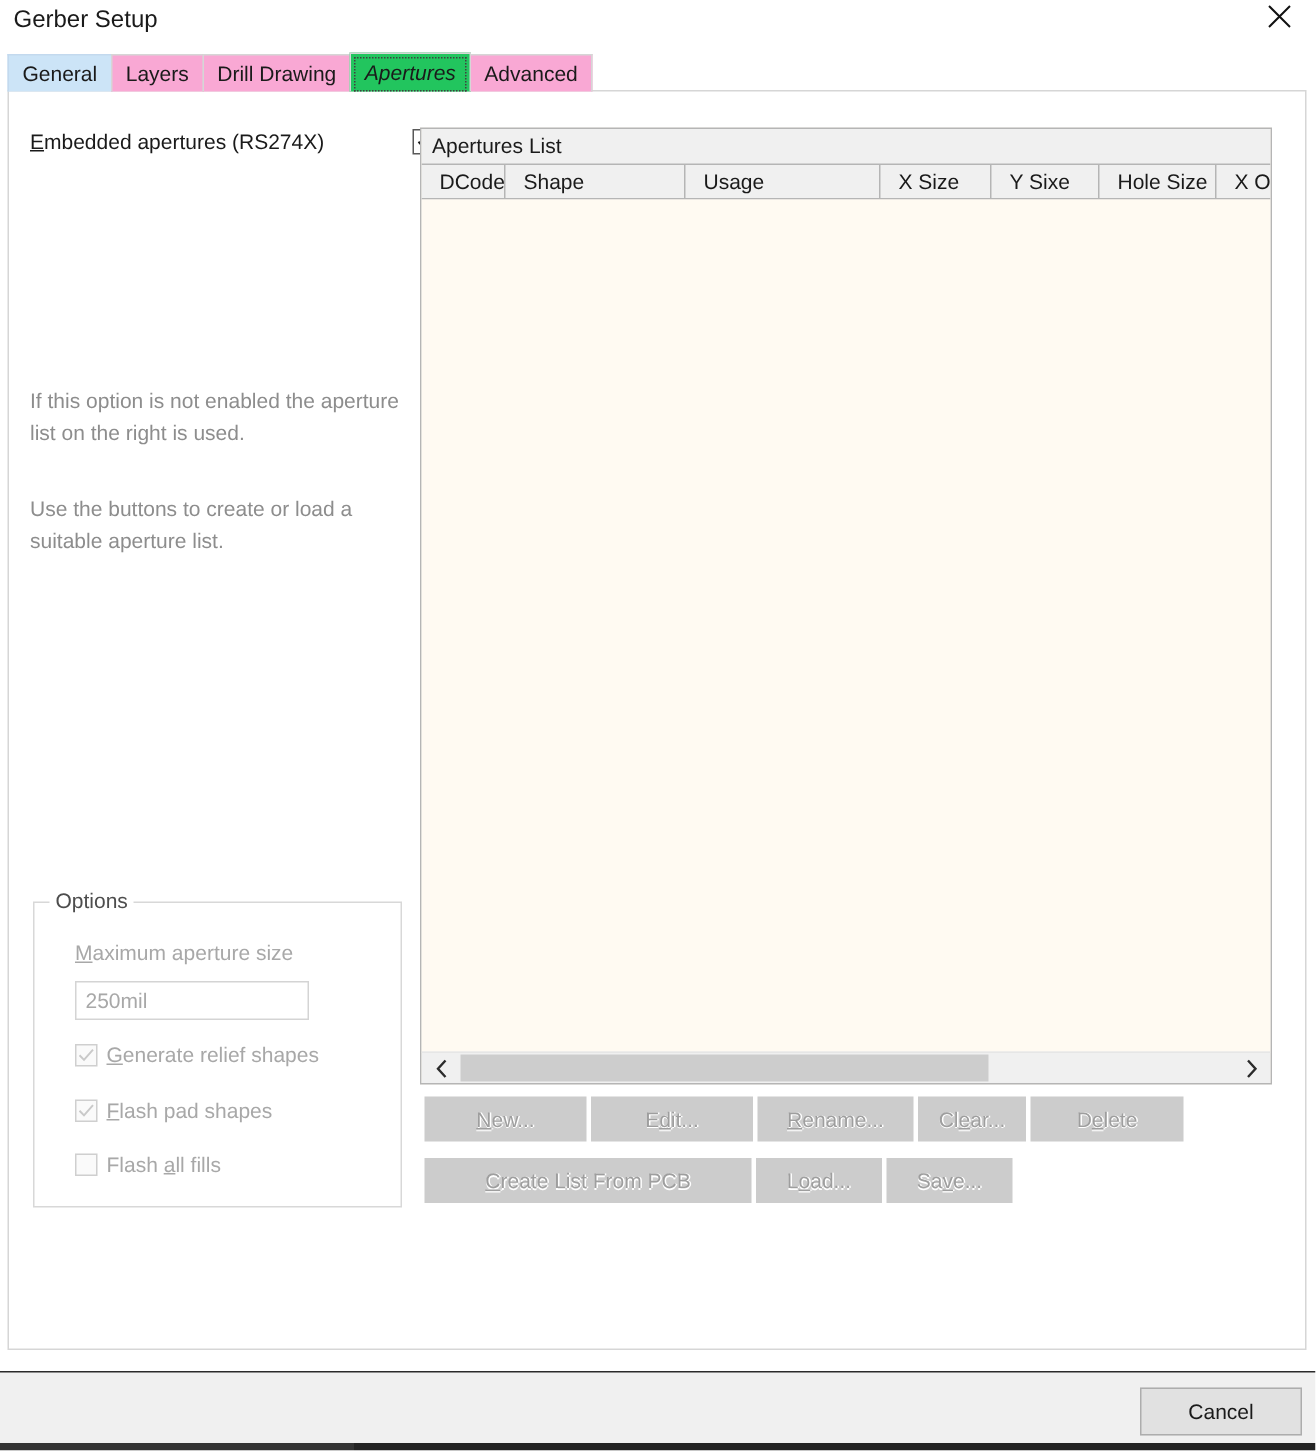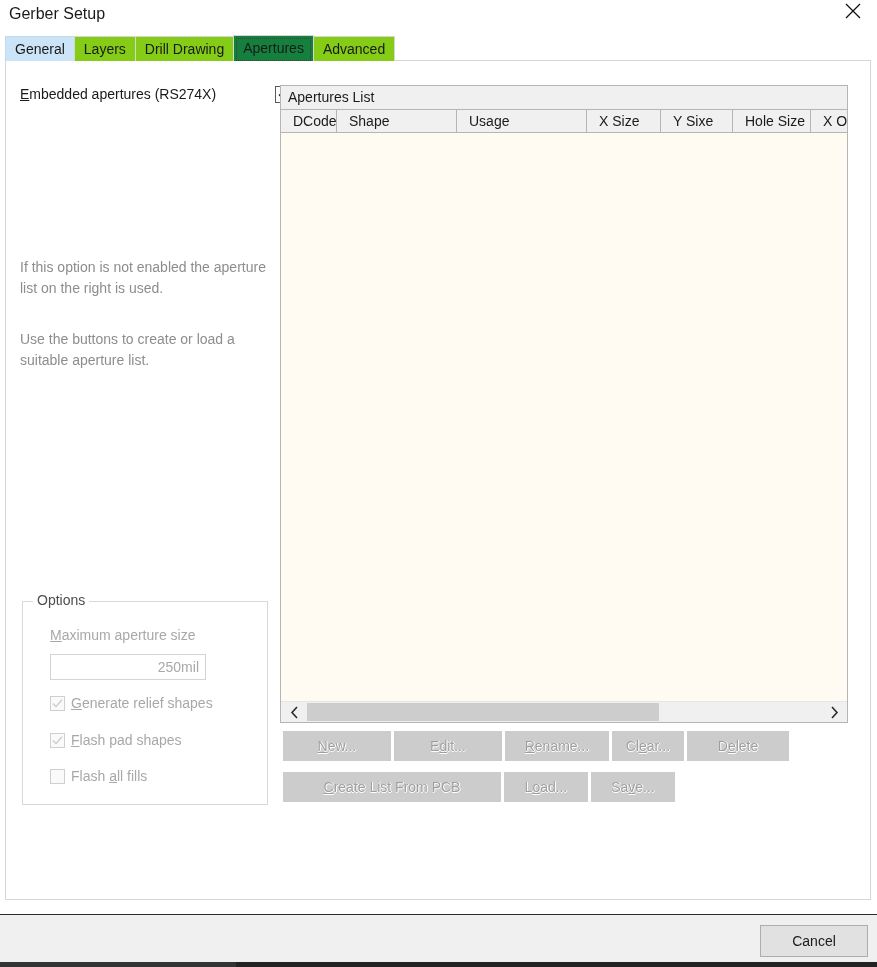--- a/index.html
+++ b/index.html
@@ -49,39 +49,40 @@
     display: flex;
     align-items: flex-end;
     z-index: 4;
   }
   .tab {
     height: 25px;
     line-height: 25px;
     padding: 0 9px;
     font-size: 14px;
     color: #1a1a1a;
-    background: #84cc16;
+    background: #f9a8d4;
     border: 1px solid #d6d6d6;
     border-bottom: none;
     margin-right: -1px;
     white-space: nowrap;
     cursor: default;
     box-sizing: border-box;
   }
   .tab.hover {
     background: #cce4f7;
     border-color: #c3d9ee;
   }
   .tab.selected {
-    background: #15803d;
+    background: #22c55e;
     border-color: #d6d6d6;
     position: relative;
     z-index: 3;
     height: 26px;
     line-height: 25px;
+    font-style: italic;
   }
   .tab.selected .focusring {
     position: absolute;
     left: 2px; top: 2px; right: 2px; bottom: 0px;
     border: 1px dotted #404040;
     pointer-events: none;
   }
 
   
   #tabpage {
@@ -160,21 +161,20 @@
     left: 27px; top: 52px;
     width: 156px; height: 26px;
     border: 1px solid #d4d4d4;
     background: #ffffff;
     box-sizing: border-box;
     font-family: "Liberation Sans", sans-serif;
     font-size: 14px;
     color: #a8a8a8;
     padding: 0 6px;
     outline: none;
-    text-align: right;
   }
   .opt-check {
     position: absolute;
     left: 27px;
     width: 200px; height: 22px;
     cursor: default;
   }
   .opt-check .box {
     position: absolute;
     left: 0; top: 2px;

